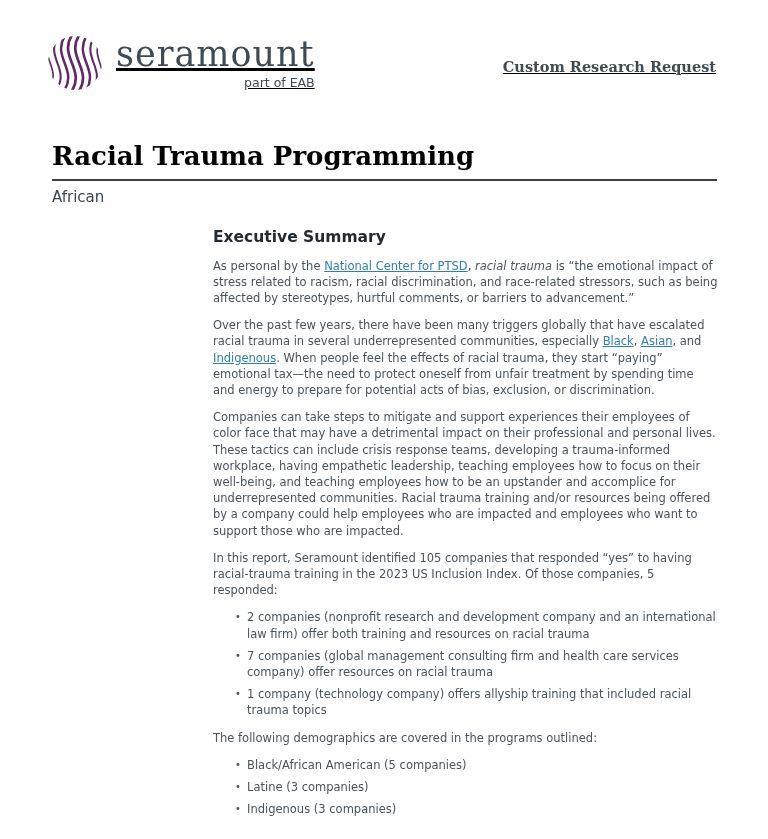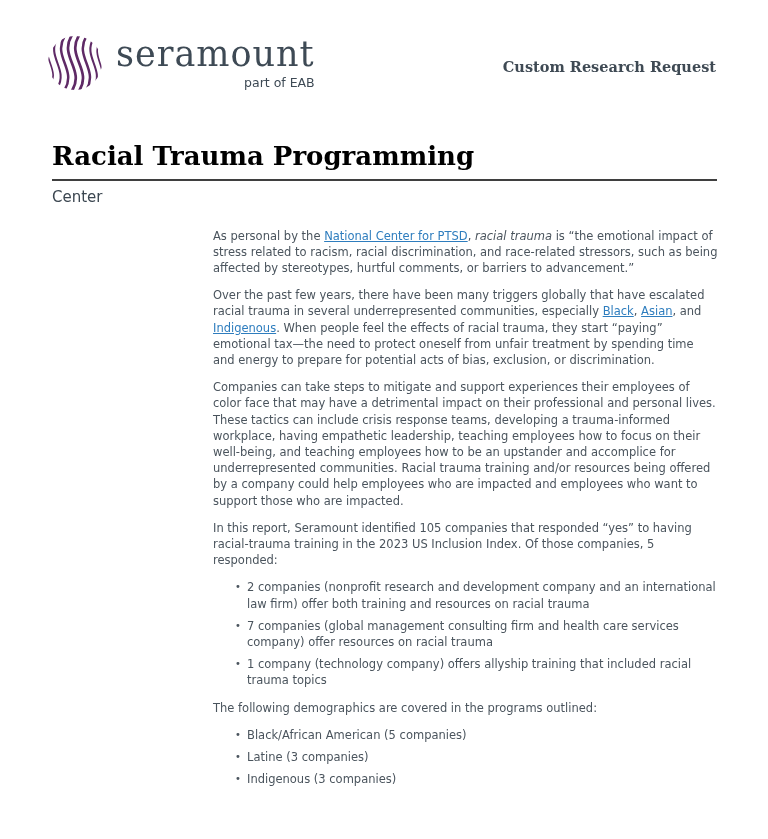--- a/index.html
+++ b/index.html
@@ -3,21 +3,21 @@
 <meta charset="utf-8">
 <style>
   html,body{margin:0;padding:0;}
   body{
     width:768px;height:839px;overflow:hidden;background:#ffffff;
     font-family:"DejaVu Sans",sans-serif;
   }
   .page{position:relative;width:768px;height:839px;}
 
   
-  .header{display:flex;justify-content:space-between;align-items:flex-start;padding:34px 52px 0 46px;}
+  .header{display:flex;justify-content:space-between;align-items:flex-start;padding:34px 52px 0 46px;text-decoration:underline;}
   .logo{display:flex;align-items:center;gap:12px;}
   .logo-mark{display:inline-block;width:58px;height:58px;}
   .logo-text{display:flex;flex-direction:column;}
   .brand{font-family:"DejaVu Serif",serif;font-size:35px;line-height:1;color:#3e4a55;letter-spacing:1px;}
   .tagline{align-self:flex-end;font-size:12.5px;color:#3e4a55;margin-top:3px;}
   .doc-type{margin-top:24px;font-family:"DejaVu Serif",serif;font-weight:600;font-size:14.5px;color:#3f4a54;}
 
   
   h1{font-family:"DejaVu Serif",serif;font-weight:700;font-size:26px;color:#000000;
      margin:50px 51px 8px 52px;line-height:1.1;}
@@ -63,23 +63,24 @@
       <span class="logo-text">
         <span class="brand">seramount</span>
         <span class="tagline">part of EAB</span>
       </span>
     </div>
     <div class="doc-type">Custom Research Request</div>
   </header>
 
   <h1>Racial Trauma Programming</h1>
   <hr class="title-rule">
-  <div class="subtitle">Center</div>
+  <div class="subtitle">African</div>
 
   <main>
+    <h2>Executive Summary</h2>
     <div id="content">
         <p class="para"><span>As personal by the </span><a href="#">National Center for PTSD</a><span>, </span><em>racial trauma</em><span> is “the emotional impact of stress related to racism, racial discrimination, and race-related stressors, such as being affected by stereotypes, hurtful comments, or barriers to advancement.”</span></p>
         <p class="para"><span>Over the past few years, there have been many triggers globally that have escalated racial trauma in several underrepresented communities, especially </span><a href="#">Black</a><span>, </span><a href="#">Asian</a><span>, and </span><a href="#">Indigenous</a><span>. When people feel the effects of racial trauma, they start “paying” emotional tax—the need to protect oneself from unfair treatment by spending time and energy to prepare for potential acts of bias, exclusion, or discrimination.</span></p>
         <p class="para"><span>Companies can take steps to mitigate and support experiences their employees of color face that may have a detrimental impact on their professional and personal lives. These tactics can include crisis response teams, developing a trauma-informed workplace, having empathetic leadership, teaching employees how to focus on their well-being, and teaching employees how to be an upstander and accomplice for underrepresented communities. Racial trauma training and/or resources being offered by a company could help employees who are impacted and employees who want to support those who are impacted.</span></p>
         <p class="para"><span>In this report, Seramount identified 105 companies that responded “yes” to having racial-trauma training in the 2023 US Inclusion Index. Of those companies, 5 responded:</span></p>
         <ul class="bullets">
           <li>2 companies (nonprofit research and development company and an international law firm) offer both training and resources on racial trauma</li>
           <li>7 companies (global management consulting firm and health care services company) offer resources on racial trauma</li>
           <li>1 company (technology company) offers allyship training that included racial trauma topics</li>
         </ul>

